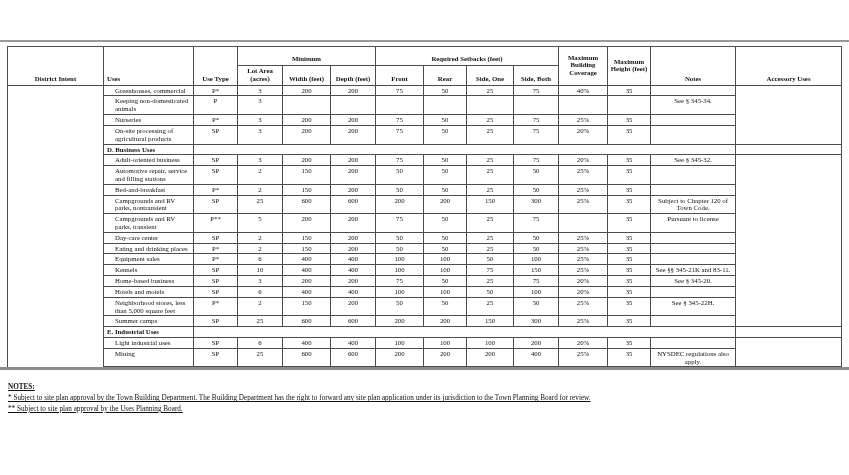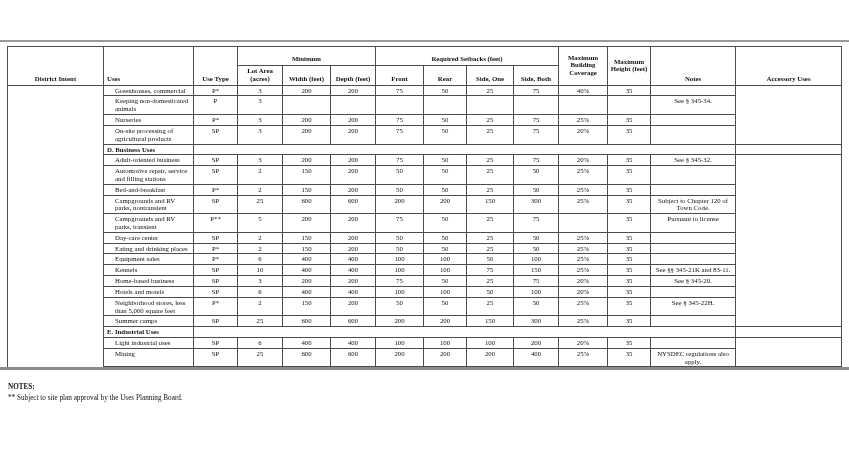--- a/index.html
+++ b/index.html
@@ -29,21 +29,21 @@
     overflow: hidden;
   }
   #ztable thead th { font-weight: bold; vertical-align: bottom; padding-bottom: 2px; }
   #ztable thead th.mid { vertical-align: middle; }
   #ztable tr.h1 { height: 19px; }
   #ztable tr.h2 { height: 16px; }
   #ztable td.uses { text-align: left; padding-left: 11px; }
   #ztable td.section-title { text-align: left; font-weight: bold; padding-left: 3px; white-space: nowrap; }
   #ztable td.district { border-bottom: none; }
   #sep-bottom { width: 849px; height: 3px; background: #8c8c8c; }
-  #footnotes { margin: 12px 10px 0 8px; font-size: 7.2px; line-height: 1.5; }
+  #footnotes { margin: 12px 10px 0 8px; font-size: 7.2px; line-height: 1.5; text-decoration: underline; }
   #footnotes .heading { font-weight: bold; }
   #footnotes p { margin: 0; }
 </style>
 </head>
 <body>
 
 <div id="sep-top"></div>
 
 <table id="ztable">
   <colgroup>
@@ -365,14 +365,15 @@
         <td class="num">35</td>
         <td class="note">NYSDEC regulations also apply.</td>
       </tr>
     </tbody>
 </table>
 
 <div id="sep-bottom"></div>
 
 <div id="footnotes">
   <p class="heading">NOTES:</p>
+  <p>* Subject to site plan approval by the Town Building Department. The Building Department has the right to forward any site plan application under its jurisdiction to the Town Planning Board for review.</p>
   <p>** Subject to site plan approval by the Uses Planning Board.</p>
 </div>
 
 </body></html>

